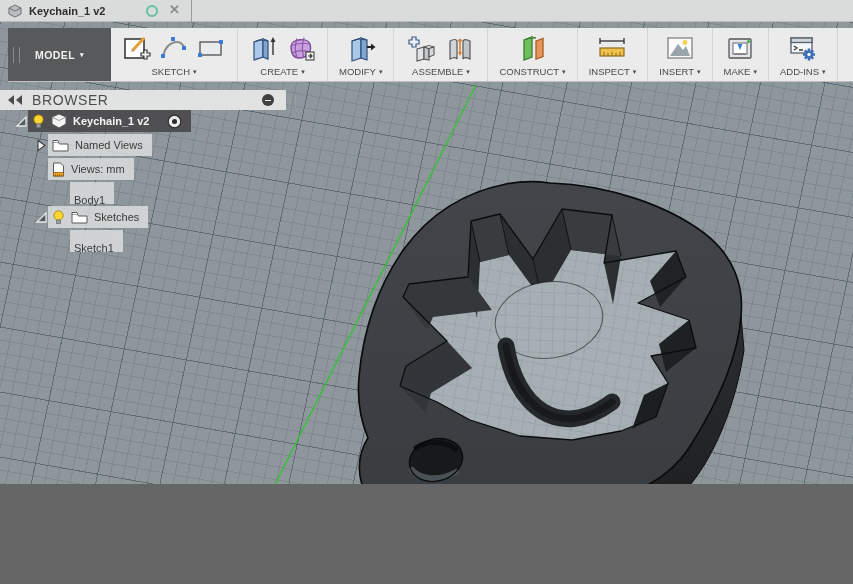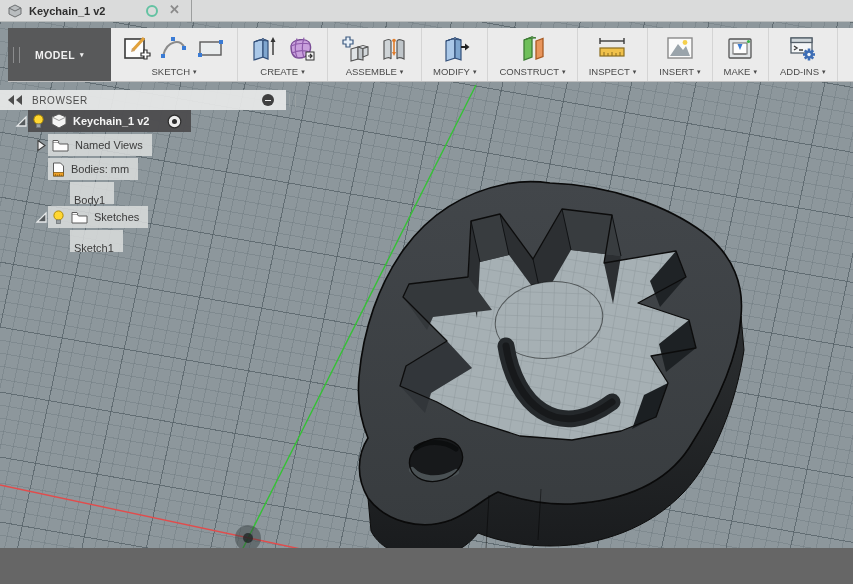--- a/index.html
+++ b/index.html
@@ -1,16 +1,16 @@
 <!DOCTYPE html>
 <html><head>
 <meta charset="utf-8">
 <style>
   html,body{margin:0;padding:0;background:#666;}
-  .app{position:relative;width:853px;height:548px;overflow:hidden;font-family:"Liberation Sans",sans-serif;
+  .app{position:relative;width:853px;height:484px;overflow:hidden;font-family:"Liberation Sans",sans-serif;
        -webkit-font-smoothing:antialiased;}
   
   .viewport{position:absolute;left:0;top:22px;width:853px;height:562px;z-index:1;}
   .ground{position:absolute;inset:0;background-color:#8d979c;
     background-image:
       repeating-linear-gradient(190deg, rgba(78,90,96,0.60) 0 1px, transparent 1px 64px),
       repeating-linear-gradient(102deg, rgba(78,90,96,0.60) 0 1px, transparent 1px 63px),
       repeating-linear-gradient(190deg, rgba(104,116,122,0.38) 0 1px, transparent 1px 12.8px),
       repeating-linear-gradient(102deg, rgba(104,116,122,0.38) 0 1px, transparent 1px 12.6px);}
   .scene{position:absolute;left:0;top:-22px;width:853px;height:584px;pointer-events:none;}
@@ -33,21 +33,21 @@
   .tgroup{display:flex;flex-direction:column;align-items:center;padding:2px 11px 4px 11px;
           border-right:1px solid #d4d4d4;}
   .ticons{display:flex;align-items:center;gap:7px;height:35px;}
   .tlabel{display:flex;align-items:center;gap:3px;font-size:9.5px;color:#4a4a4a;margin-top:1px;}
   .caret{font-size:7px;color:#4a4a4a;line-height:1;}
   .wcaret{font-size:7px;color:#f0f0f0;line-height:1;}
   
   .browser{position:absolute;left:0;top:90px;width:300px;z-index:10;font-size:11px;color:#3a3a3a;}
   .bheader{position:relative;width:286px;height:20px;background:rgba(231,232,232,0.93);
            display:flex;align-items:center;}
-  .bheader .btitle{margin-left:32px;font-size:10px;color:#4c4c4c;letter-spacing:.6px;}
+  .bheader .btitle{margin-left:32px;font-size:14px;color:#4c4c4c;letter-spacing:.6px;}
   .bcollapse{position:absolute;left:7px;top:5px;}
   .bminus{position:absolute;right:12px;top:4px;width:12px;height:12px;border-radius:50%;background:#3f3f3f;}
   .bminus::after{content:"";position:absolute;left:3px;top:5.5px;width:6px;height:1.5px;background:#efefef;}
   .bgrip{position:absolute;left:289px;top:4px;width:5px;height:13px;
          border-left:1px solid #98a0a2;border-right:1px solid #98a0a2;}
   .trow{display:flex;align-items:center;height:22px;margin-bottom:2px;}
   .trow:first-of-type{margin-top:6px;}
   .exp{width:14px;height:14px;flex:0 0 auto;display:flex;align-items:center;justify-content:center;}
   .rowbg{display:flex;align-items:center;gap:6px;background:rgba(219,221,221,0.85);
          height:22px;padding:0 9px 0 4px;}
@@ -200,53 +200,53 @@
         </svg>
       </div>
       <div class="tlabel">
         <span>CREATE</span>
         <span class="caret">▾</span>
       </div>
     </div>
 
     <div class="tgroup">
       <div class="ticons">
+        <svg width="30" height="30" viewBox="0 0 30 30">
+          <polygon points="6,8 15,5 15,25 6,28" fill="#aac8e8" stroke="#33507a" stroke-width="1.2"></polygon>
+          <polygon points="15,5 21,7 21,27 15,25" fill="#7fa6cf" stroke="#33507a" stroke-width="1.2"></polygon>
+          <polygon points="6,8 12,6 21,7 15,5" fill="#d4e4f4" stroke="#33507a" stroke-width="1"></polygon>
+          <line x1="21" y1="14" x2="26" y2="14" stroke="#222" stroke-width="2"></line>
+          <polygon points="25,10.5 25,17.5 29.5,14" fill="#222"></polygon>
+        </svg>
+      </div>
+      <div class="tlabel">
+        <span>MODIFY</span>
+        <span class="caret">▾</span>
+      </div>
+    </div>
+
+    <div class="tgroup">
+      <div class="ticons">
         <svg width="32" height="30" viewBox="0 0 32 30">
           <path d="M7,4 h4 v3 h3 v4 h-3 v3 h-4 v-3 H4 v-4 h3 Z" fill="#e8f0f8" stroke="#3d5a80" stroke-width="1.2"></path>
           <polygon points="12,16 19,14 19,26 12,28" fill="#dfe3e6" stroke="#555" stroke-width="1.1"></polygon>
           <polygon points="19,14 24,15.5 24,27 19,26" fill="#c2c7cb" stroke="#555" stroke-width="1.1"></polygon>
           <polygon points="19,14 24,15.5 29,14 24,12.5" fill="#f0f2f4" stroke="#555" stroke-width="1"></polygon>
           <polygon points="24,15.5 29,14 29,22 24,24" fill="#d3d8db" stroke="#555" stroke-width="1.1"></polygon>
         </svg>
         <svg width="32" height="30" viewBox="0 0 32 30">
           <path d="M6,8 C10,6 12,6 13,8 L13,26 C12,24 10,24 6,26 Z" fill="#cfd4d7" stroke="#555" stroke-width="1.2"></path>
           <path d="M26,8 C22,6 20,6 19,8 L19,26 C20,24 22,24 26,26 Z" fill="#bfc5c9" stroke="#555" stroke-width="1.2"></path>
           <line x1="16" y1="9" x2="16" y2="20" stroke="#e07b2a" stroke-width="1.6"></line>
           <polygon points="14,19 18,19 16,23" fill="#e07b2a"></polygon>
           <circle cx="16" cy="7.5" r="1.8" fill="#e07b2a"></circle>
         </svg>
       </div>
       <div class="tlabel">
         <span>ASSEMBLE</span>
-        <span class="caret">▾</span>
-      </div>
-    </div>
-
-    <div class="tgroup">
-      <div class="ticons">
-        <svg width="30" height="30" viewBox="0 0 30 30">
-          <polygon points="6,8 15,5 15,25 6,28" fill="#aac8e8" stroke="#33507a" stroke-width="1.2"></polygon>
-          <polygon points="15,5 21,7 21,27 15,25" fill="#7fa6cf" stroke="#33507a" stroke-width="1.2"></polygon>
-          <polygon points="6,8 12,6 21,7 15,5" fill="#d4e4f4" stroke="#33507a" stroke-width="1"></polygon>
-          <line x1="21" y1="14" x2="26" y2="14" stroke="#222" stroke-width="2"></line>
-          <polygon points="25,10.5 25,17.5 29.5,14" fill="#222"></polygon>
-        </svg>
-      </div>
-      <div class="tlabel">
-        <span>MODIFY</span>
         <span class="caret">▾</span>
       </div>
     </div>
 
     <div class="tgroup">
       <div class="ticons">
         <svg width="34" height="30" viewBox="0 0 34 30">
           <polygon points="8,7 16,4 16,24 8,27" fill="#6fbf5a" stroke="#3e7d35" stroke-width="1.3"></polygon>
           <polygon points="8,7 12,5.6 20,4.9 16,4" fill="#a8d99b" stroke="#3e7d35" stroke-width="1"></polygon>
           <polygon points="20,8 27,5.5 27,23.5 20,26" fill="#e8955c" stroke="#a85a23" stroke-width="1.3"></polygon>
@@ -376,21 +376,21 @@
       </div>
     </div>
 
     <div class="trow">
       <div class="rowbg ml-l1b">
         <svg width="13" height="15" viewBox="0 0 13 15">
           <path d="M1.5,1 h7 l3,3 v10 h-10 Z" fill="#fdfdfd" stroke="#5a5a5a" stroke-width="1"></path>
           <rect x="1.5" y="10.5" width="10" height="3.5" fill="#f0a32a" stroke="#8a5c10" stroke-width="0.8"></rect>
           <path d="M3.5,14 v-2 M5.5,14 v-1.4 M7.5,14 v-2 M9.5,14 v-1.4" stroke="#8a5c10" stroke-width="0.7"></path>
         </svg>
-        <span class="rlabel">Bodies: mm</span>
+        <span class="rlabel">Views: mm</span>
       </div>
     </div>
 
 
 
     <div class="trow">
       <div class="rowbg ml-l2">
         <svg width="13" height="15" viewBox="0 0 13 15">
           <circle cx="6.5" cy="5.5" r="4.6" fill="#ffd733" stroke="#b08a00" stroke-width="1"></circle>
           <rect x="4.5" y="10" width="4" height="3.4" fill="#9aa0a3" stroke="#6e7477" stroke-width="0.8"></rect>

